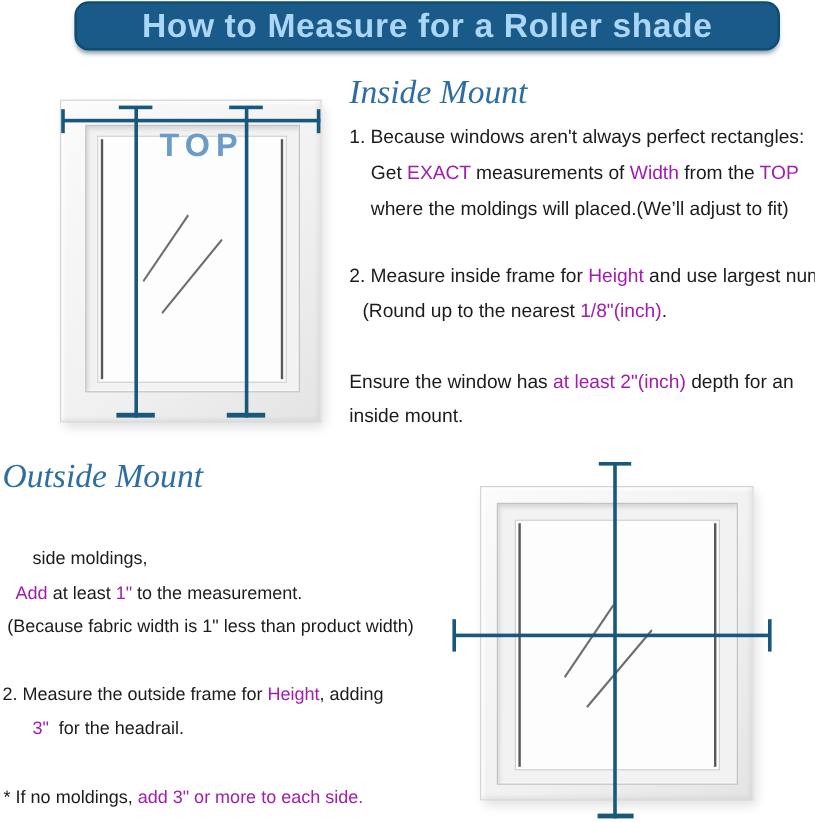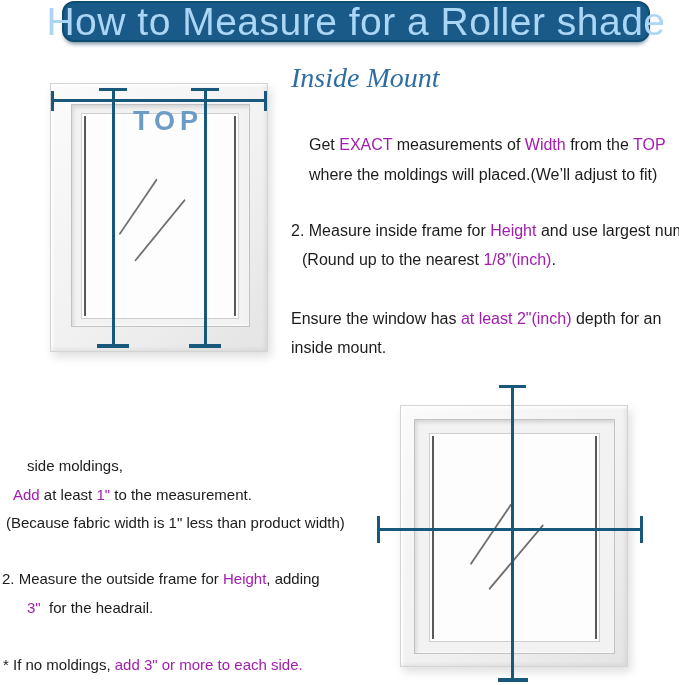--- a/index.html
+++ b/index.html
@@ -12,21 +12,21 @@
     overflow:hidden; font-family:"Liberation Sans", sans-serif; color:var(--ink);
   }
   
   .header{
     position:absolute; left:62px; top:1px; width:588px; height:41px;
     background:var(--header-bg); border:2px solid #0F4C72; border-radius:12px;
     box-sizing:border-box; display:flex; align-items:center; justify-content:center;
     box-shadow:0 4px 4px -2px rgba(10,50,80,.55);
   }
   .header span{
-    color:var(--header-text); font-size:39px; font-weight:normal; white-space:pre; letter-spacing:.5px;
+    color:var(--header-text); font-size:28px; font-weight:bold; white-space:pre; letter-spacing:.5px;
   }
   
   .mount-heading{
     position:absolute; font-family:"Liberation Serif", serif; font-style:italic;
     font-size:28px; color:var(--heading); white-space:pre;
   }
   .ih{left:291px; top:62px;text-align:center;}
   .oh{left:2px;  top:382px;}
   
   .tline{position:absolute; font-size:16px; color:var(--ink); white-space:pre;}
@@ -122,27 +122,29 @@
   <div class="mline w1-hr"></div>
   <div class="mline w1-v1"></div>
   <div class="mline w1-v1t"></div>
   <div class="mline w1-v1b"></div>
   <div class="mline w1-v2"></div>
   <div class="mline w1-v2t"></div>
   <div class="mline w1-v2b"></div>
   <div class="top-label">TOP</div>
 
   <div class="mount-heading ih">Inside Mount</div>
+  <div class="tline i1l1">1. Because windows aren't always perfect rectangles:</div>
   <div class="tline i1l2"><span>Get </span><span class="purple">EXACT</span><span> measurements of </span><span class="purple">Width</span><span> from the </span><span class="purple">TOP</span></div>
   <div class="tline i1l3">where the moldings will placed.(We’ll adjust to fit)</div>
   <div class="tline i2l1"><span>2. Measure inside frame for </span><span class="purple">Height</span><span> and use largest number</span></div>
   <div class="tline i2l2"><span>(Round up to the nearest </span><span class="purple">1/8"(inch)</span><span>.</span></div>
   <div class="tline inl1"><span>Ensure the window has </span><span class="purple">at least 2"(inch)</span><span> depth for an</span></div>
   <div class="tline inl2">inside mount.</div>
 
+  <div class="mount-heading oh">Outside Mount</div>
   <div class="tline sm o1l2">side moldings,</div>
   <div class="tline sm o1l3"><span class="purple">Add</span><span> at least </span><span class="purple">1"</span><span> to the measurement.</span></div>
   <div class="tline sm o1l4">(Because fabric width is 1" less than product width)</div>
   <div class="tline sm o2l1"><span>2. Measure the outside frame for </span><span class="purple">Height</span><span>, adding</span></div>
   <div class="tline sm o2l2"><span class="purple">3"</span><span>  for the headrail.</span></div>
   <div class="tline sm onote"><span>* If no moldings, </span><span class="purple">add 3" or more to each side.</span></div>
 
   <div class="win win2">
     <div class="win-mid"></div>
     <div class="win-glass">

